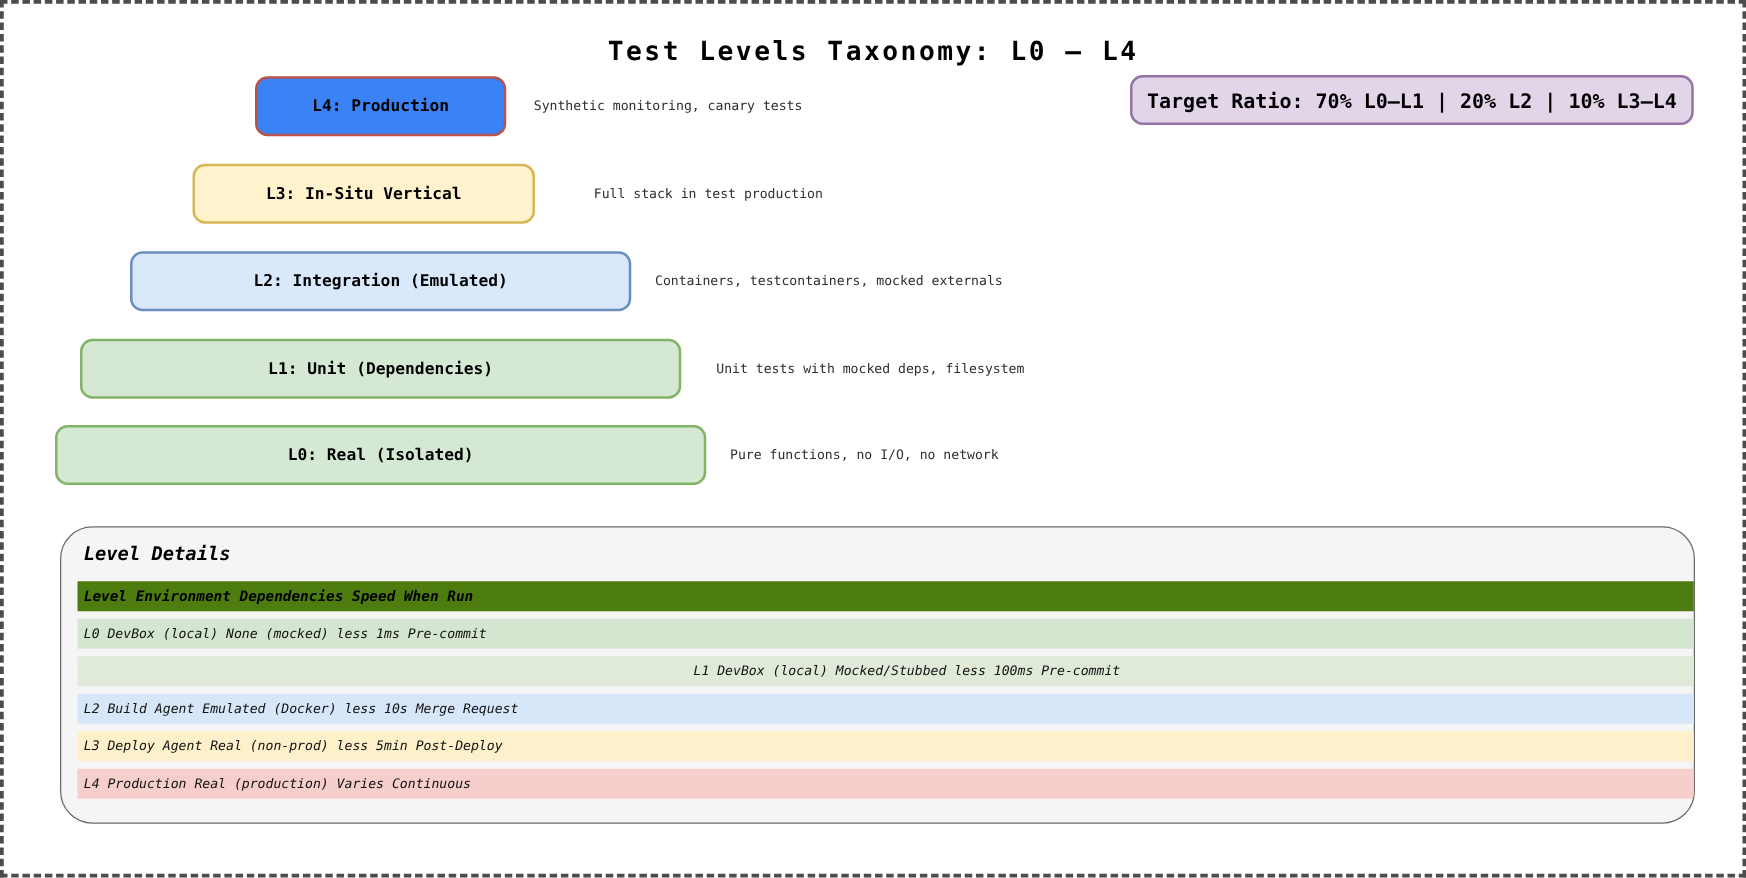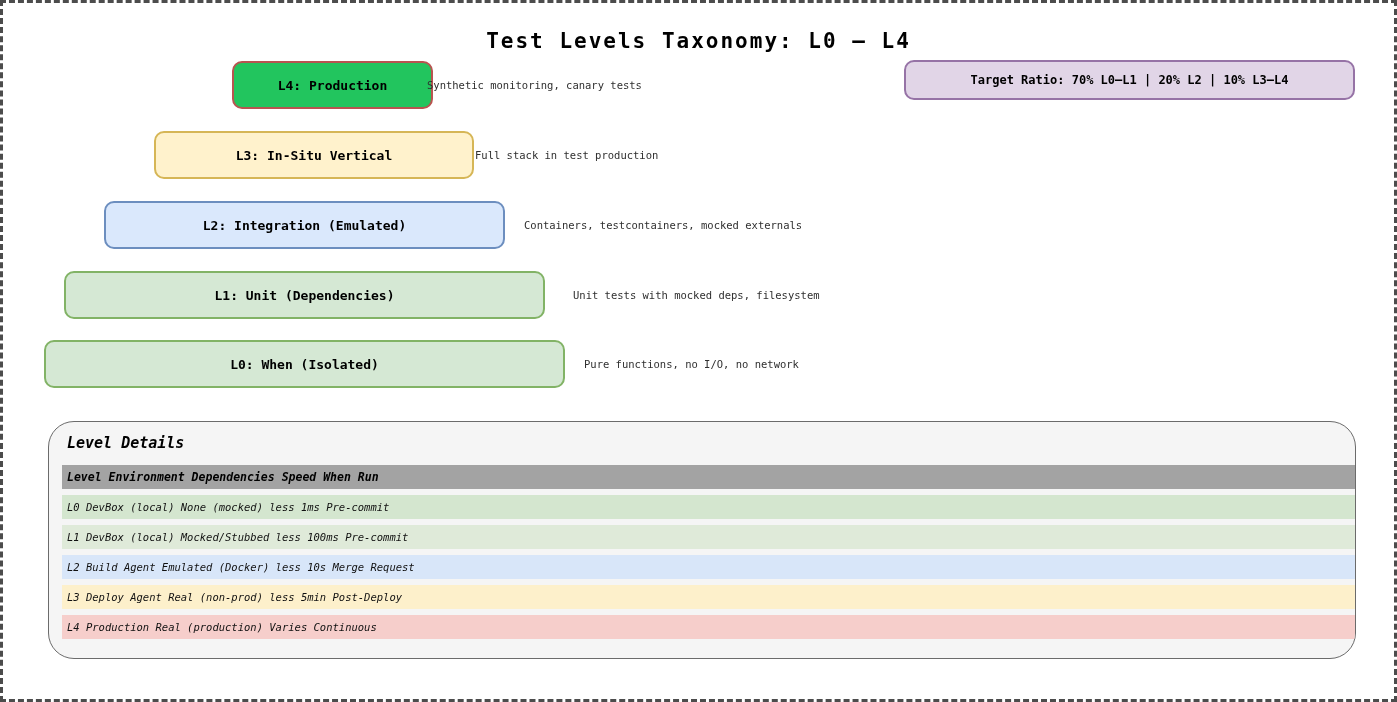--- a/index.html
+++ b/index.html
@@ -23,42 +23,42 @@
     letter-spacing: 2px;
     color: #000000;
   }
   .badge {
     position: absolute;
     left: 901px; top: 57px;
     width: 451px; height: 40px;
     border: 2.5px solid;
     border-radius: 10px;
     display: flex; align-items: center; justify-content: center;
-    font-size: 12px; font-weight: bold;
+    font-size: 16px; font-weight: bold;
     color: #000000;
   }
   .pyramid { position: absolute; left: 0; top: 0; width: 100%; height: 410px; }
   .level { position: absolute; left: 0; right: 0; height: 48px; }
   .level-box {
     position: absolute; top: 0; height: 48px;
     border: 2.5px solid;
     border-radius: 10px;
     display: flex; align-items: center; justify-content: center;
     font-size: 13px; font-weight: bold;
     color: #000000;
   }
   .level-annotation {
     position: absolute; top: 0; height: 48px;
     display: flex; align-items: center;
     font-size: 10.5px;
     color: #2f2f2f;
     white-space: nowrap;
   }
   .lvl-l4 { top: 58px; }  .lvl-l4 .level-box { left: 201px; width: 201px; } .lvl-l4 .level-annotation { left: 424px; }
-  .lvl-l3 { top: 128px; } .lvl-l3 .level-box { left: 151px; width: 320px; } .lvl-l3 .level-annotation { left: 472px; }
+  .lvl-l3 { top: 128px; } .lvl-l3 .level-box { left: 151px; width: 274px; } .lvl-l3 .level-annotation { left: 472px; }
   .lvl-l2 { top: 198px; } .lvl-l2 .level-box { left: 101px; width: 401px; } .lvl-l2 .level-annotation { left: 521px; }
   .lvl-l1 { top: 268px; } .lvl-l1 .level-box { left: 61px;  width: 481px; } .lvl-l1 .level-annotation { left: 570px; }
   .lvl-l0 { top: 337px; } .lvl-l0 .level-box { left: 41px;  width: 521px; } .lvl-l0 .level-annotation { left: 581px; }
   .details-panel {
     position: absolute;
     left: 45px; top: 418px;
     width: 1308px; height: 238px;
     background: #f5f5f5;
     border: 1px solid #6b6b6b;
     border-radius: 26px;
@@ -93,51 +93,51 @@
 
 <div class="frame">
 
   <div class="title">Test Levels Taxonomy: L0 – L4</div>
 
   <div class="badge" style="background-color: rgb(225, 213, 231); border-color: rgb(150, 115, 166);">Target Ratio: 70% L0–L1 | 20% L2 | 10% L3–L4</div>
 
   <div class="pyramid">
 
     <div class="level lvl-l4">
-      <div class="level-box" style="background-color: #22c55e; border-color: rgb(184, 84, 80); margin-left: 28px;">L4: Production</div>
+      <div class="level-box" style="background-color: #3b82f6; border-color: rgb(184, 84, 80);">L4: Production</div>
       <div class="level-annotation">Synthetic monitoring, canary tests</div>
     </div>
 
     <div class="level lvl-l3">
       <div class="level-box" style="background-color: rgb(255, 242, 204); border-color: rgb(214, 182, 86);">L3: In-Situ Vertical</div>
       <div class="level-annotation">Full stack in test production</div>
     </div>
 
     <div class="level lvl-l2">
       <div class="level-box" style="background-color: rgb(218, 232, 252); border-color: rgb(108, 142, 191);">L2: Integration (Emulated)</div>
       <div class="level-annotation">Containers, testcontainers, mocked externals</div>
     </div>
 
     <div class="level lvl-l1">
       <div class="level-box" style="background-color: rgb(213, 232, 212); border-color: rgb(130, 179, 102);">L1: Unit (Dependencies)</div>
       <div class="level-annotation">Unit tests with mocked deps, filesystem</div>
     </div>
 
     <div class="level lvl-l0">
-      <div class="level-box" style="background-color: rgb(213, 232, 212); border-color: rgb(130, 179, 102);">L0: When (Isolated)</div>
+      <div class="level-box" style="background-color: rgb(213, 232, 212); border-color: rgb(130, 179, 102);">L0: Real (Isolated)</div>
       <div class="level-annotation">Pure functions, no I/O, no network</div>
     </div>
 
   </div>
 
   <div class="details-panel">
     <div class="details-heading">Level Details</div>
     <div class="strips">
-      <div class="strip header-strip" style="background-color: #a3a3a3;">Level Environment Dependencies Speed When Run</div>
+      <div class="strip header-strip" style="background-color: #4d7c0f;">Level Environment Dependencies Speed When Run</div>
       <div class="strip" style="background-color: rgb(212, 230, 207);">L0 DevBox (local) None (mocked) less 1ms Pre-commit</div>
-      <div class="strip" style="background-color: rgb(223, 234, 217);">L1 DevBox (local) Mocked/Stubbed less 100ms Pre-commit</div>
+      <div class="strip" style="background-color: rgb(223, 234, 217); text-align: center;">L1 DevBox (local) Mocked/Stubbed less 100ms Pre-commit</div>
       <div class="strip" style="background-color: rgb(216, 230, 249);">L2 Build Agent Emulated (Docker) less 10s Merge Request</div>
       <div class="strip" style="background-color: rgb(253, 240, 203);">L3 Deploy Agent Real (non-prod) less 5min Post-Deploy</div>
       <div class="strip" style="background-color: rgb(246, 206, 203);">L4 Production Real (production) Varies Continuous</div>
     </div>
   </div>
 
 </div>
 
 </body></html>

